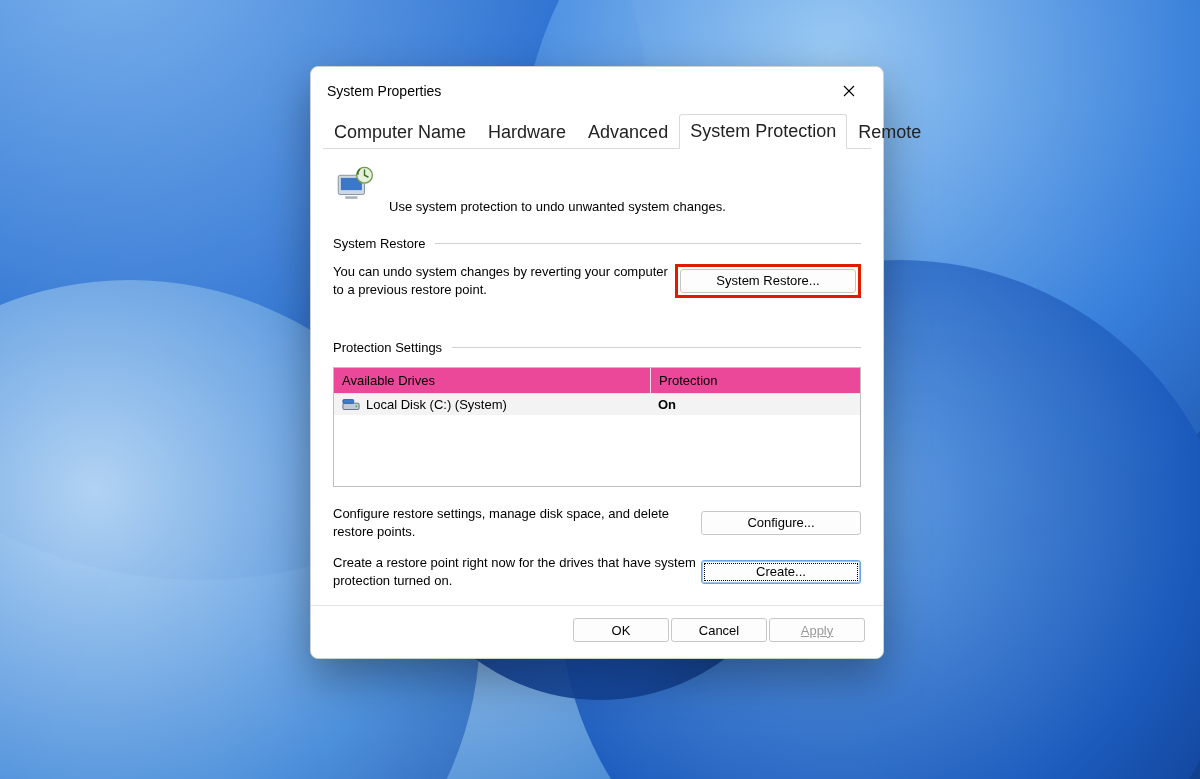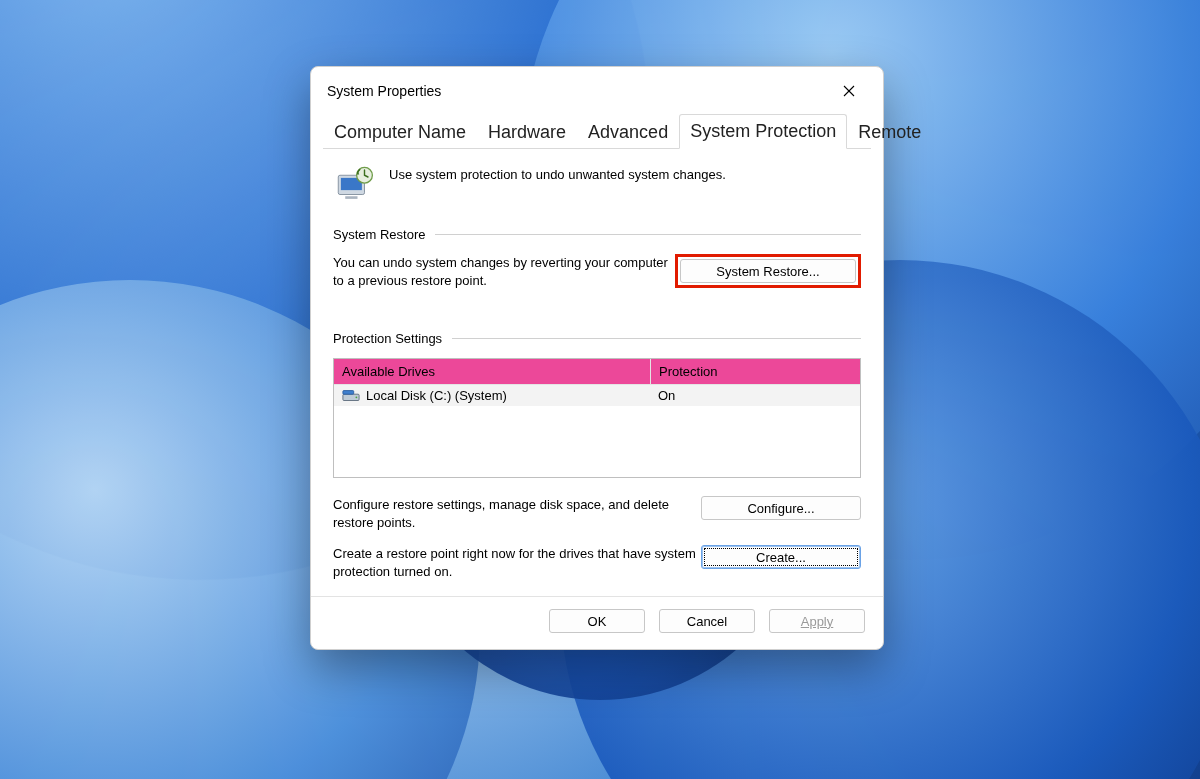--- a/index.html
+++ b/index.html
@@ -103,42 +103,42 @@
   .intro {
     display: flex;
     align-items: flex-start;
     gap: 14px;
     margin-bottom: 22px;
   }
   .intro .icon {
     width: 42px; height: 42px;
     flex-shrink: 0;
   }
-  .intro .text { padding-top: 4px; }
+  .intro .text { padding-top: 4px; margin-top: 32px; }
 
   
   .group-header {
     display: flex;
     align-items: center;
     gap: 10px;
     margin: 10px 0 12px 0;
   }
   .group-header .label {
     white-space: nowrap;
     font-size: 13px;
   }
   .group-header .rule {
     flex: 1;
     height: 1px;
     background: #d0d0d0;
   }
 
   .row {
     display: flex;
-    align-items: flex-start;
+    align-items: center;
     justify-content: space-between;
     margin-bottom: 14px;
   }
   .row .desc {
     flex: 1;
     line-height: 1.35;
     font-size: 13px;
   }
   .win-btn {
     min-width: 160px;
@@ -195,30 +195,30 @@
     align-items: center;
     background: #f3f3f3;
   }
   .drives-row .cell {
     padding: 3px 8px;
     display: flex;
     align-items: center;
     gap: 6px;
   }
   .drives-row .cell.drive { width: 300px; }
-  .drives-row .cell.prot { flex:1; }
+  .drives-row .cell.prot { flex:1;font-weight:bold; }
   .drive-icon { width:18px; height:14px; flex-shrink:0; }
 
   
   .footer {
     border-top: 1px solid #e3e3e3;
     padding: 12px 18px 16px 18px;
     display: flex;
     justify-content: flex-end;
-    gap: 14px;
+    gap: 2px;
   }
   .footer .win-btn { min-width: 96px; }
   .apply-underline { text-decoration: underline; }
 </style>
 </head>
 <body>
 
 <div class="desktop">
   <div class="petal p1"></div>
   <div class="petal p4"></div>

